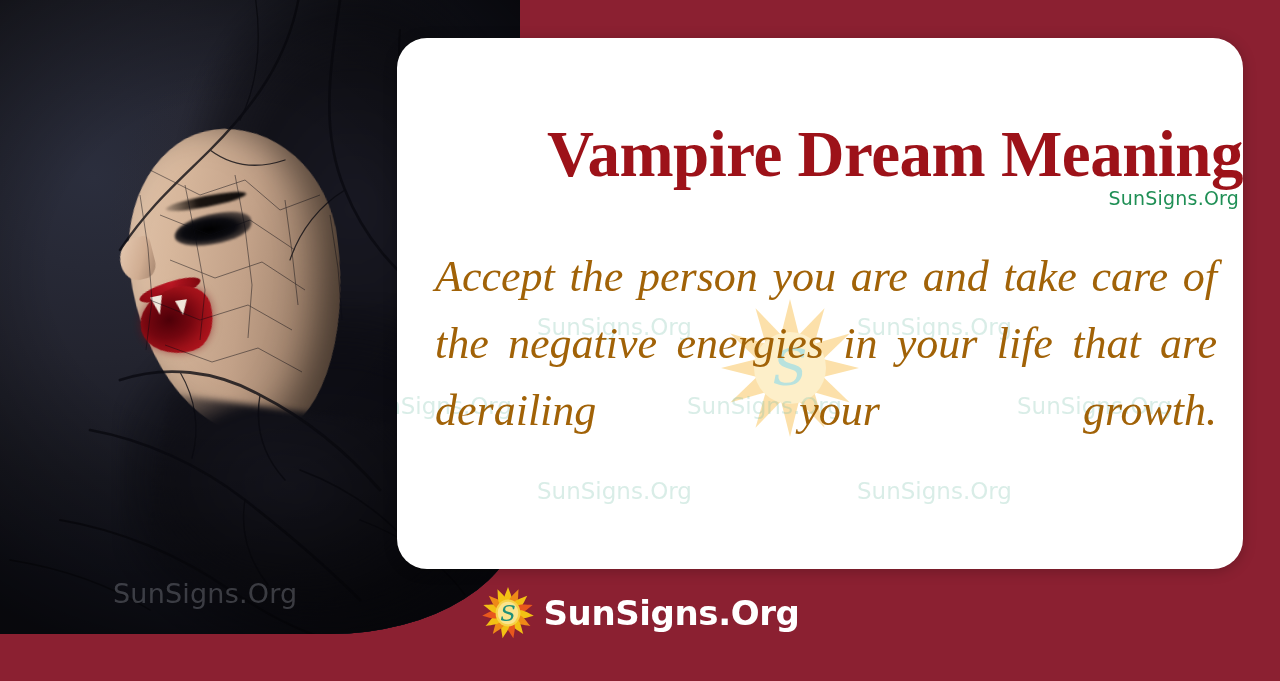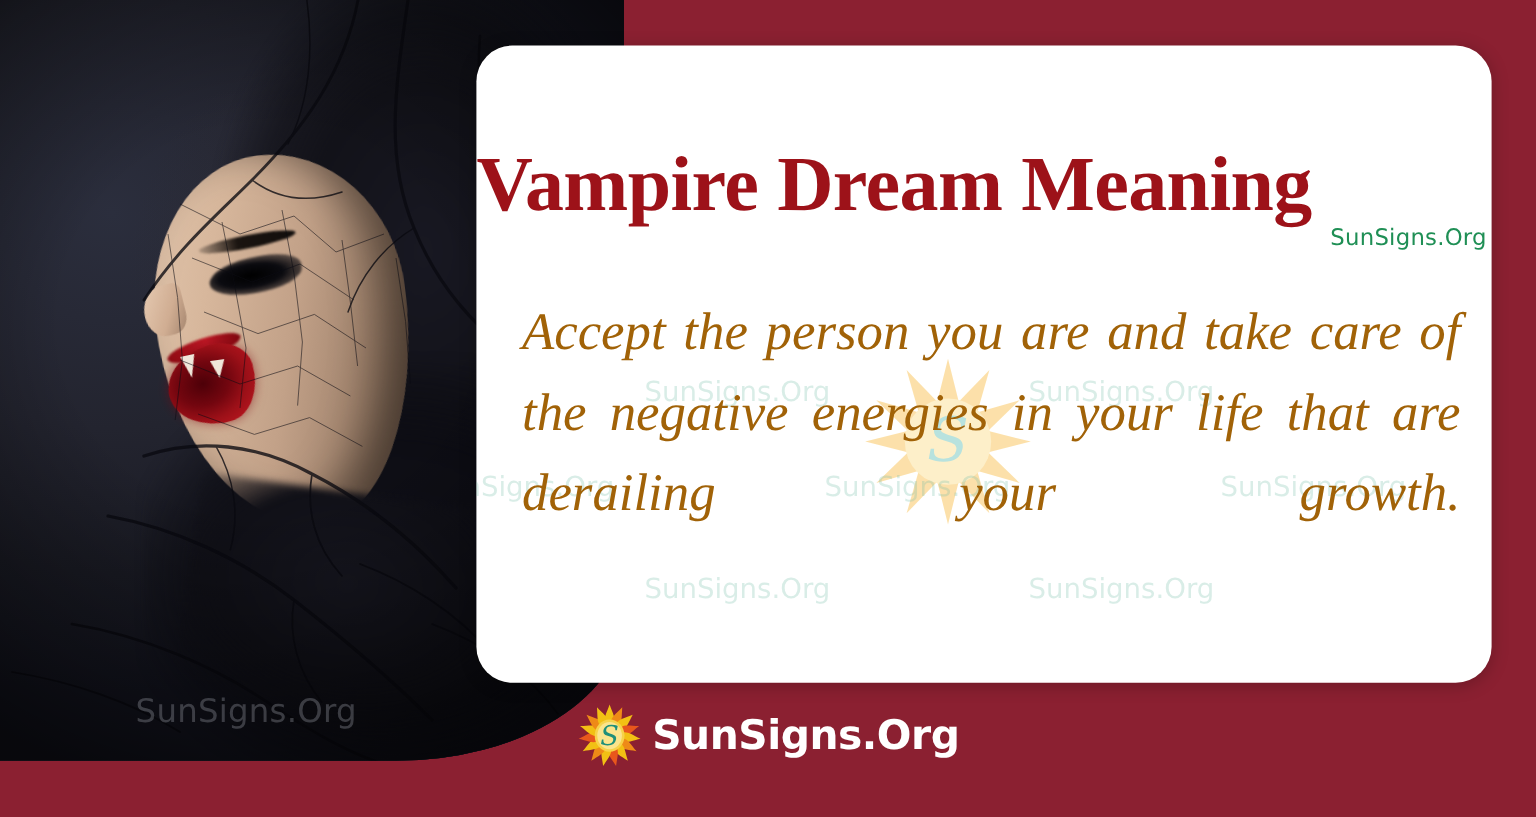--- a/index.html
+++ b/index.html
@@ -188,21 +188,21 @@
     width: 150px;
     height: 150px;
     opacity: 0.40;
     pointer-events: none;
   }
 
   .card-title-wrap {
     position: absolute;
     left: 0; right: 0;
     top: 84px;
-    text-align: left;
+    text-align: right;
   }
   .card-title {
     display: inline-block;
     font-family: "Liberation Serif", "DejaVu Serif", serif;
     font-weight: bold;
     font-size: 65px;
     line-height: 1;
     color: #9d1219;
     letter-spacing: -0.5px;
     white-space: nowrap;

